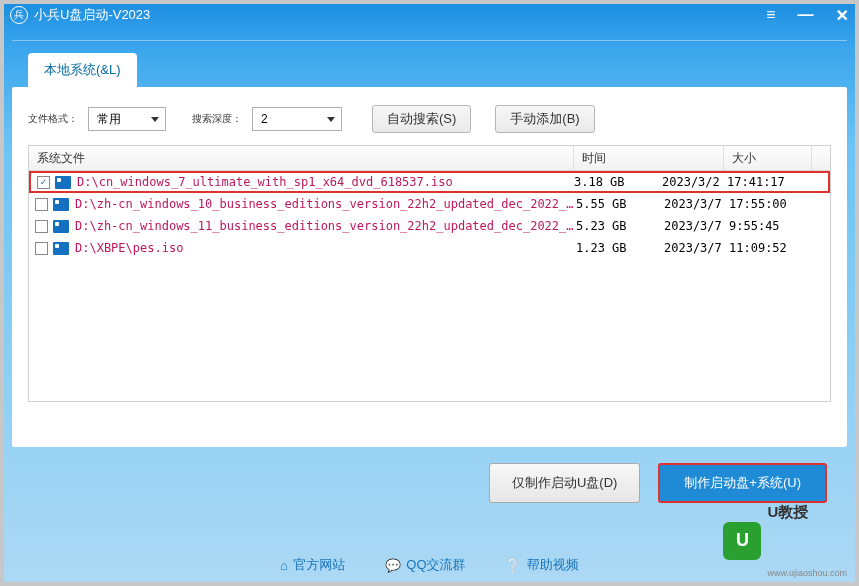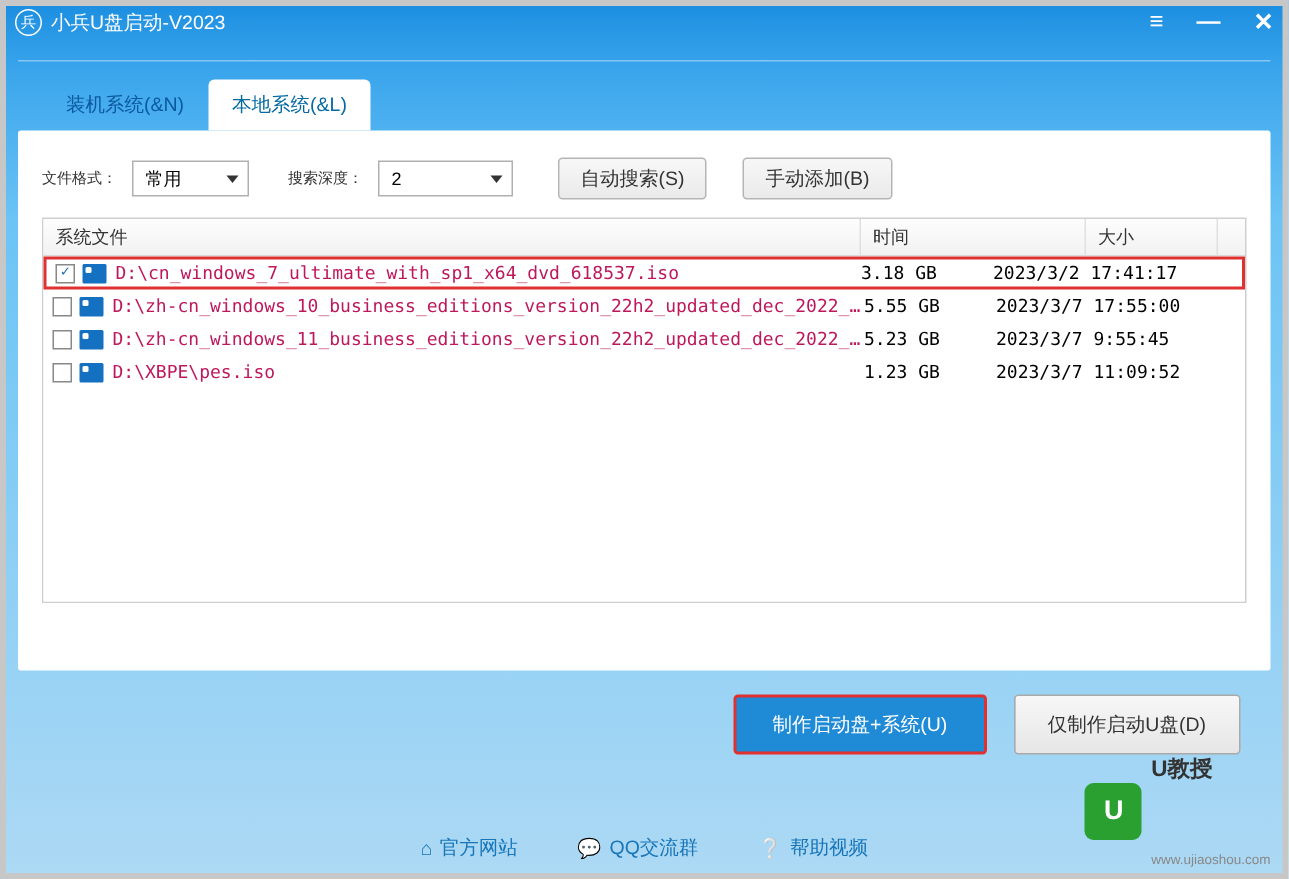--- a/index.html
+++ b/index.html
@@ -66,21 +66,20 @@
       <span class="win-btn">≡</span>
       <span class="win-btn">—</span>
       <span class="win-btn">✕</span>
     </div>
   </div>
 
   <div class="divider-line"></div>
 
   <div class="content">
     <div class="tabs">
-      <div class="tab inactive">装机系统(&amp;N)</div>
       <div class="tab active">本地系统(&amp;L)</div>
     </div>
 
     <div class="panel">
       <div class="controls-row">
         <span class="ctl-label">文件格式：</span>
         <div class="select">
             <span>常用</span>
           </div>
         <span class="ctl-label" style="margin-left:16px">搜索深度：</span>
@@ -125,22 +124,22 @@
               <div class="fileicon"></div>
               <div class="fname">D:\XBPE\pes.iso</div>
               <div class="fsize">1.23 GB</div>
               <div class="ftime">2023/3/7 11:09:52</div>
             </div>
           </div>
       </div>
     </div>
 
     <div class="footer-btns">
+      <button class="fbtn">仅制作启动U盘(D)</button>
       <button class="fbtn primary">制作启动盘+系统(U)</button>
-      <button class="fbtn">仅制作启动U盘(D)</button>
     </div>
   </div>
 
   <div class="bottom-nav">
     <div class="link">
       <span>⌂</span>
       <span>官方网站</span>
     </div>
     <div class="link">
       <span>💬</span>

